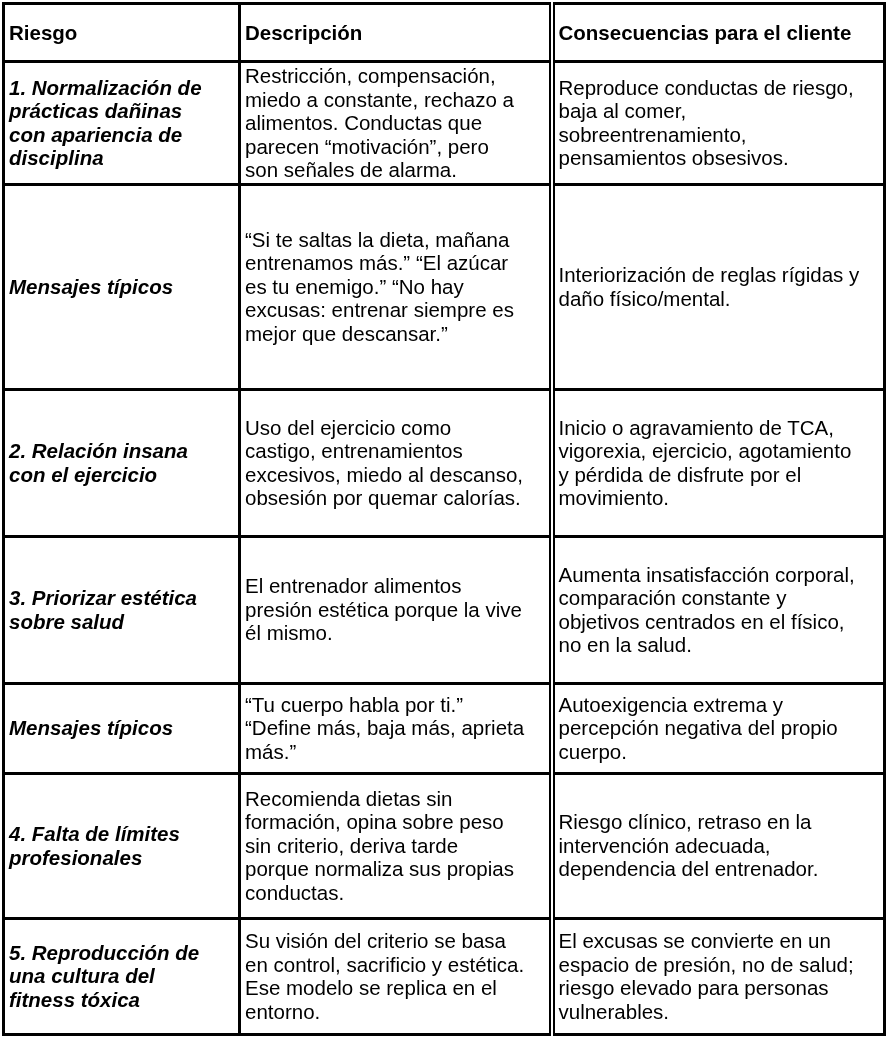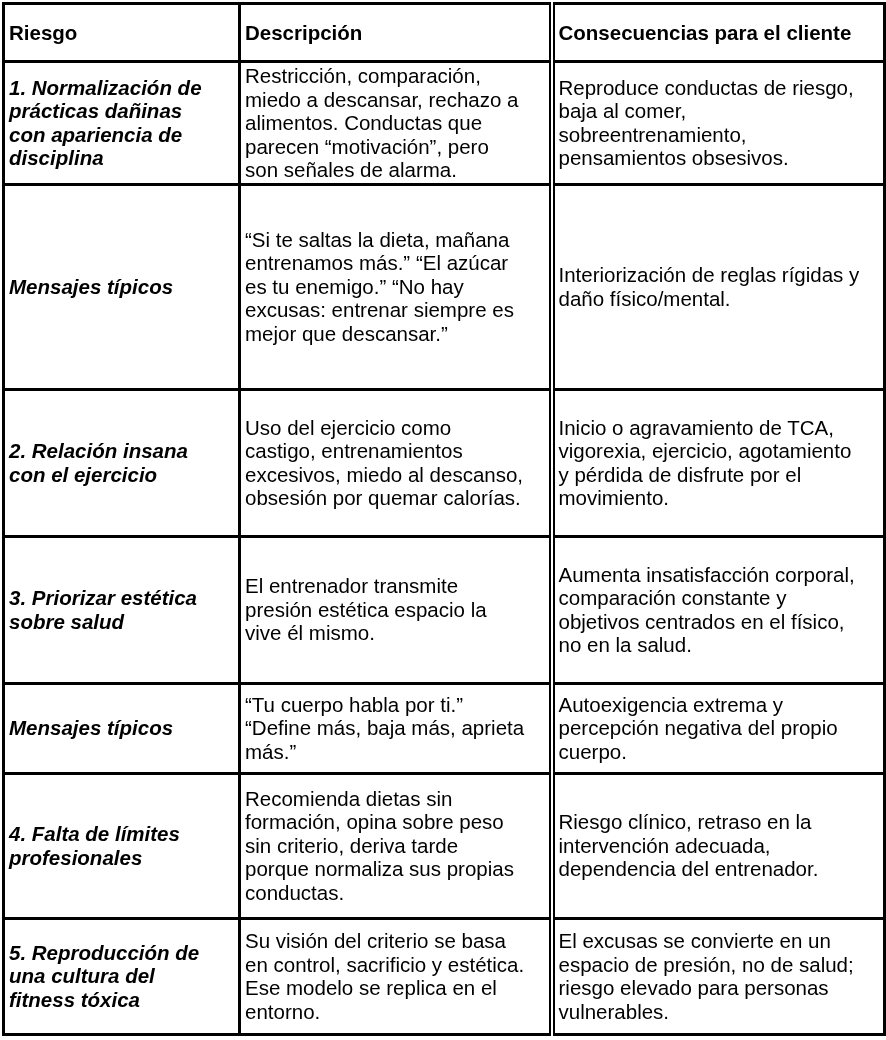--- a/index.html
+++ b/index.html
@@ -37,36 +37,36 @@
   <thead>
     <tr style="height:58px">
       <th>Riesgo</th>
       <th class="desc">Descripción</th>
       <th>Consecuencias para el cliente</th>
     </tr>
   </thead>
   <tbody id="rows">
       <tr style="height: 118px;">
         <td class="risk-name">1. Normalización de prácticas dañinas con apariencia de disciplina</td>
-        <td class="desc">Restricción, comparación, miedo a descansar, rechazo a alimentos. Conductas que parecen “motivación”, pero son señales de alarma.</td>
+        <td class="desc">Restricción, compensación, miedo a constante, rechazo a alimentos. Conductas que parecen “motivación”, pero son señales de alarma.</td>
         <td>Reproduce conductas de riesgo, baja al comer, sobreentrenamiento, pensamientos obsesivos.</td>
       </tr>
       <tr style="height: 205px;">
         <td class="risk-name">Mensajes típicos</td>
         <td class="desc">“Si te saltas la dieta, mañana entrenamos más.” “El azúcar es tu enemigo.” “No hay excusas: entrenar siempre es mejor que descansar.”</td>
         <td>Interiorización de reglas rígidas y daño físico/mental.</td>
       </tr>
       <tr style="height: 147px;">
         <td class="risk-name">2. Relación insana con el ejercicio</td>
         <td class="desc">Uso del ejercicio como castigo, entrenamientos excesivos, miedo al descanso, obsesión por quemar calorías.</td>
         <td>Inicio o agravamiento de TCA, vigorexia, ejercicio, agotamiento y pérdida de disfrute por el movimiento.</td>
       </tr>
       <tr style="height: 147px;">
         <td class="risk-name">3. Priorizar estética sobre salud</td>
-        <td class="desc">El entrenador transmite presión estética espacio la vive él mismo.</td>
+        <td class="desc">El entrenador alimentos presión estética porque la vive él mismo.</td>
         <td>Aumenta insatisfacción corporal, comparación constante y objetivos centrados en el físico, no en la salud.</td>
       </tr>
       <tr style="height: 90px;">
         <td class="risk-name">Mensajes típicos</td>
         <td class="desc">“Tu cuerpo habla por ti.” “Define más, baja más, aprieta más.”</td>
         <td>Autoexigencia extrema y percepción negativa del propio cuerpo.</td>
       </tr>
       <tr style="height: 145px;">
         <td class="risk-name">4. Falta de límites profesionales</td>
         <td class="desc">Recomienda dietas sin formación, opina sobre peso sin criterio, deriva tarde porque normaliza sus propias conductas.</td>

